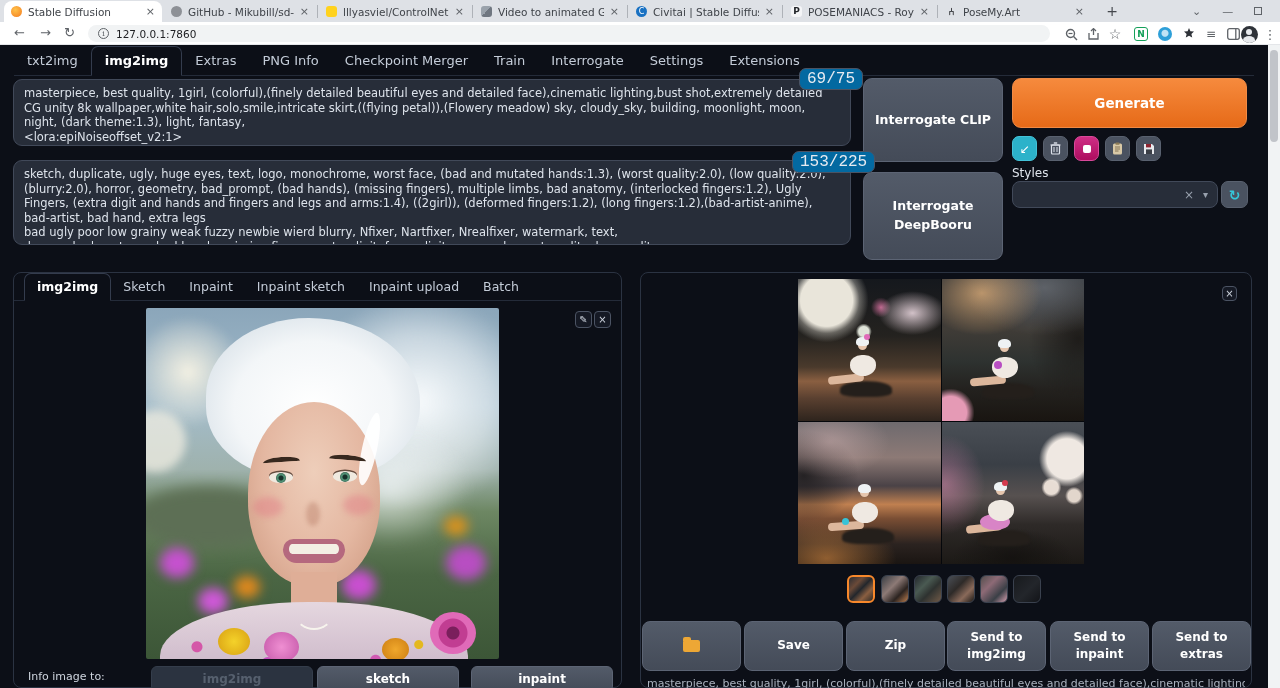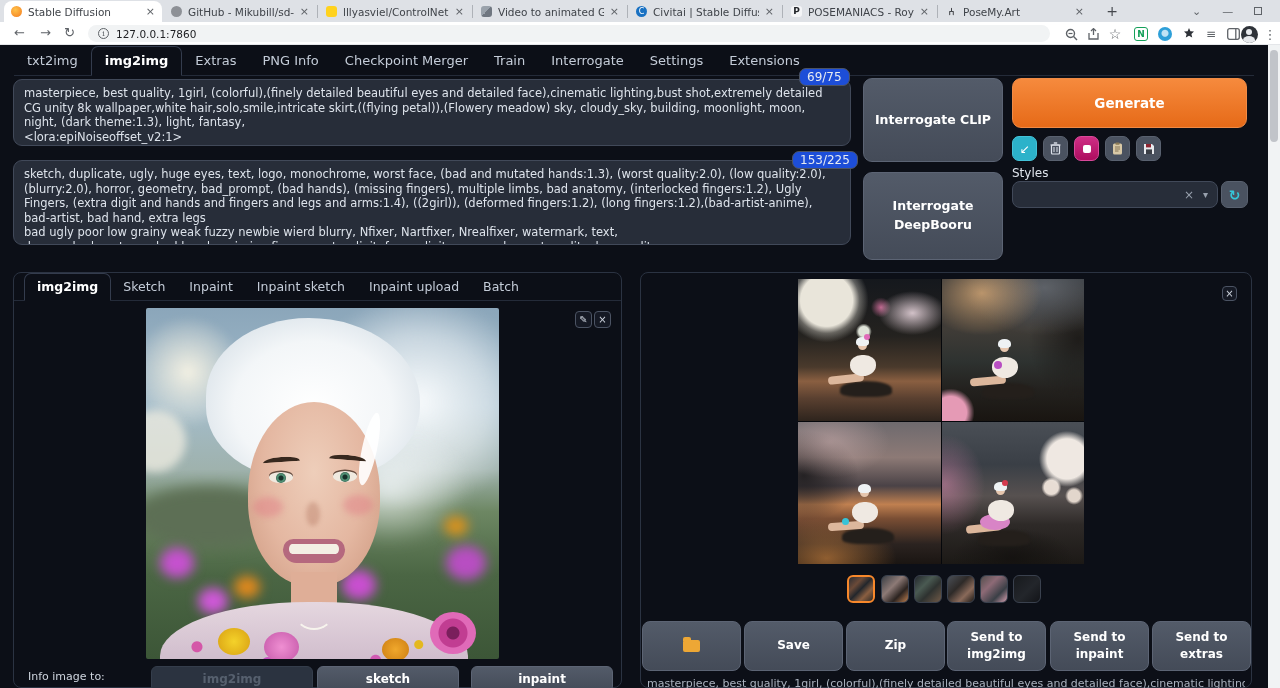--- a/index.html
+++ b/index.html
@@ -42,22 +42,22 @@
   
   .webui{position:absolute;left:0;top:45px;width:1268px;height:643px;background:#0c0f17;color:#dde2ea;}
   .mtabs{position:absolute;left:14px;top:2px;width:1240px;height:29px;display:flex;align-items:flex-end;
          border-bottom:1px solid #242b39;}
   .mtab{padding:6px 13px 7px;font-size:13px;color:#c4ccd8;}
   .mtab.active{border:1px solid #343c4d;border-bottom:1px solid #0c0f17;border-radius:7px 7px 0 0;
                color:#fff;font-weight:bold;margin-bottom:-1px;background:#0c0f17;}
   .textbox{position:absolute;background:#272d39;border:1px solid #414959;border-radius:9px;
            color:#dde3eb;font-size:11.5px;line-height:1.27;padding:6px 10px;white-space:pre-wrap;
            overflow:hidden;}
-  .chip{position:absolute;background:#1d4ed8;border:1px solid #4b5363;border-radius:7px;
-        font-size:12px;color:#e7ebf1;padding:1px 7px;z-index:3;}
+  .chip{position:absolute;background:#0369a1;border:1px solid #4b5363;border-radius:7px;
+        font-size:16px;color:#e7ebf1;padding:1px 7px;z-index:3;font-family:Liberation Mono, monospace;}
   .btn{position:absolute;background:linear-gradient(180deg,#535b69,#444b58);border:1px solid #5c6474;
        border-radius:9px;color:#fff;font-weight:600;display:flex;align-items:center;justify-content:center;
        text-align:center;font-size:12.5px;line-height:1.5;}
   .btn.generate{background:linear-gradient(180deg,#f68a3d,#e66a18);border-color:#f08a45;
                 font-size:13.5px;font-weight:bold;}
   .mini{position:absolute;width:25px;height:25px;border-radius:7px;background:#4a5260;border:1px solid #59616f;
         display:flex;align-items:center;justify-content:center;}
   .mini.cyan{background:#2cb2ca;border-color:#43c2d8;color:#fff;font-size:12px;}
   .mini.pink{background:linear-gradient(180deg,#cf2f86,#ad0d5f);border-color:#d8499a;}
   .mini.pink i{display:block;width:8px;height:8px;background:#fff;border-radius:2px;}

